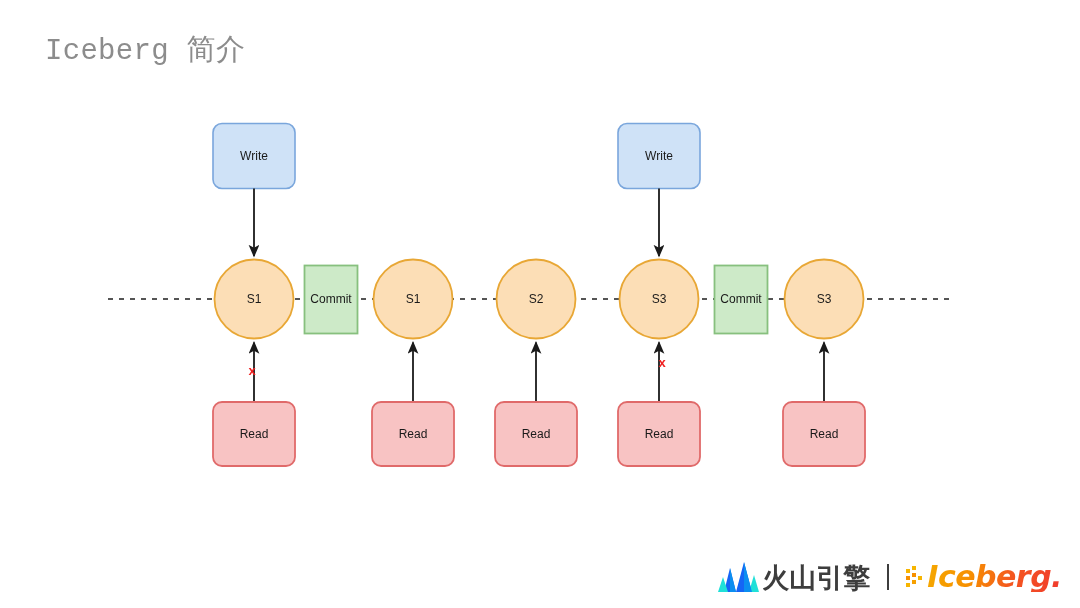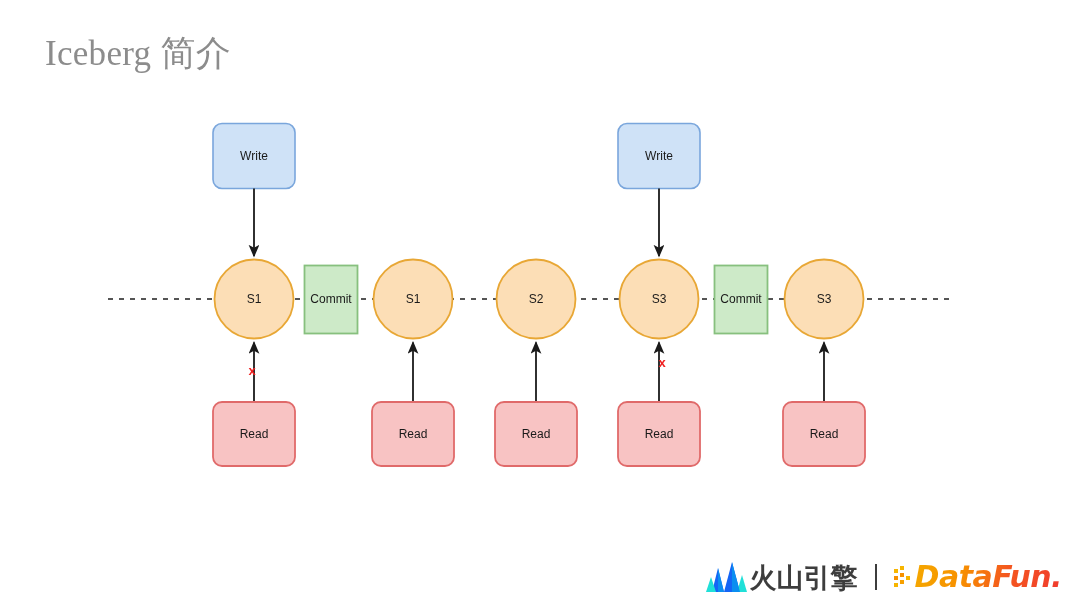--- a/index.html
+++ b/index.html
@@ -21,22 +21,22 @@
     left: 0; top: 0;
     width: 1080px;
     height: 608px;
     background: #ffffff;
   }
   
   #page-title {
     position: absolute;
     left: 45px;
     top: 30px;
-    font-family: Liberation Serif, serif;
-    font-size: 35px;
+    font-family: Liberation Mono, monospace;
+    font-size: 29px;
     color: #8c8c8c;
     letter-spacing: 0.3px;
     white-space: nowrap;
   }
   
   #diagram {
     position: absolute;
     left: 0;
     top: 0;
     width: 1080px;
@@ -209,17 +209,17 @@
     <div id="datafun-logo">
       <svg width="18" height="26" viewBox="0 0 18 26">
         <rect x="0" y="5" width="4" height="4" fill="#f7b500"></rect>
         <rect x="6" y="2" width="4" height="4" fill="#f7b500"></rect>
         <rect x="0" y="12" width="4" height="4" fill="#f79000"></rect>
         <rect x="6" y="9" width="4" height="4" fill="#f79000"></rect>
         <rect x="0" y="19" width="4" height="4" fill="#f7b500"></rect>
         <rect x="6" y="16" width="4" height="4" fill="#f7a000"></rect>
         <rect x="12" y="12" width="4" height="4" fill="#f7b500"></rect>
       </svg>
-      <div id="datafun-text">DataFun.</div>
+      <div id="datafun-text">Iceberg.</div>
     </div>
   </div>
 
 </div>
 
 </body></html>

